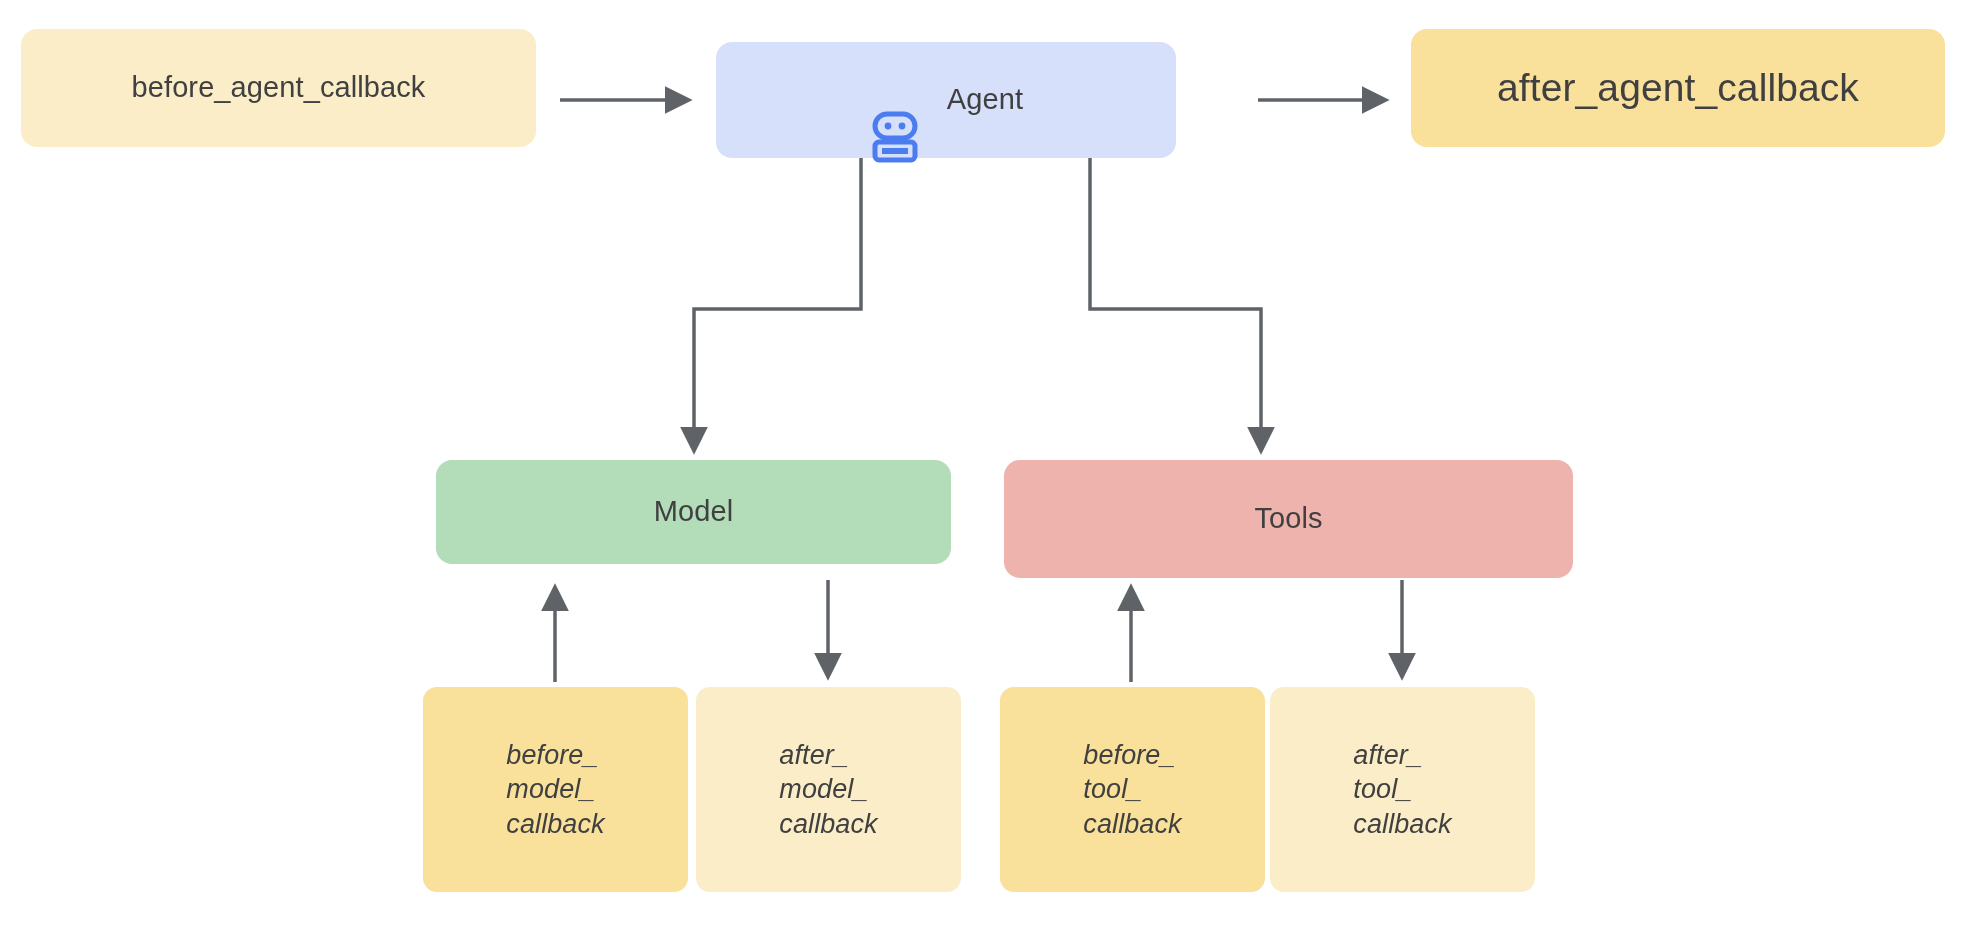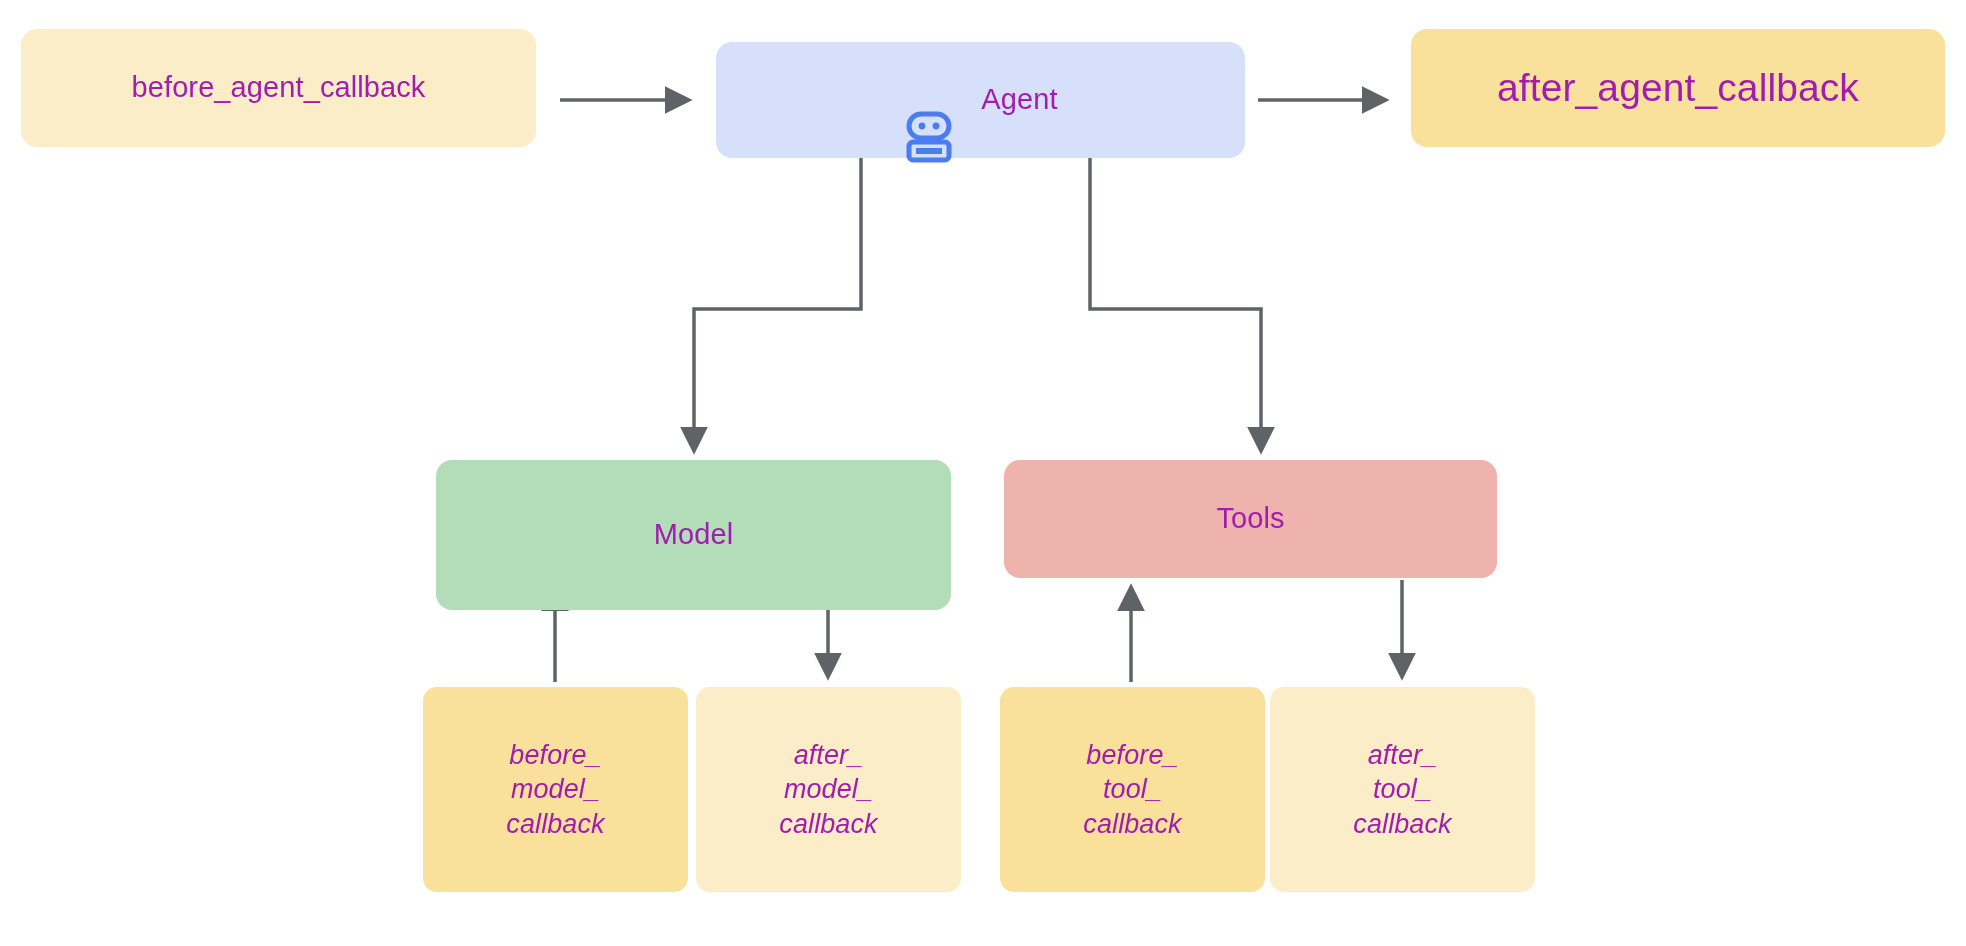--- a/index.html
+++ b/index.html
@@ -27,55 +27,55 @@
     width: 1966px;
     height: 946px;
     pointer-events: none;
   }
   .node {
     position: absolute;
     box-sizing: border-box;
     display: flex;
     align-items: center;
     justify-content: center;
-    text-align: center;
-    color: #a21caf;
+    text-align: left;
+    color: #404040;
     letter-spacing: 0.1px;
     line-height: 1.28;
     white-space: pre-line;
   }
   .node.rounded-lg { border-radius: 16px; }
   .node.rounded-md { border-radius: 14px; font-style: italic; }
 
   
   #node-before-agent-callback {
     left: 21px;  top: 29px;  width: 515px;  height: 118px;
     background: #fbedc7;
     font-size: 29px;
   }
   #node-agent {
-    left: 716px; top: 42px;  width: 529px; height: 116px;
+    left: 716px; top: 42px;  width: 460px; height: 116px;
     background: #d6e0fa;
     font-size: 29px;
     gap: 26px;
   }
   #node-after-agent-callback {
     left: 1411px; top: 29px; width: 534px; height: 118px;
     background: #f9e19b;
     font-size: 39px;
   }
 
   
   #node-model {
-    left: 436px; top: 460px; width: 515px; height: 150px;
+    left: 436px; top: 460px; width: 515px; height: 104px;
     background: #b3dcb9;
     font-size: 29px;
   }
   #node-tools {
-    left: 1004px; top: 460px; width: 493px; height: 118px;
+    left: 1004px; top: 460px; width: 569px; height: 118px;
     background: #eeb3ad;
     font-size: 29px;
   }
 
   
   .callback-sm {
     top: 687px;
     width: 265px;
     height: 205px;
     font-size: 27px;

